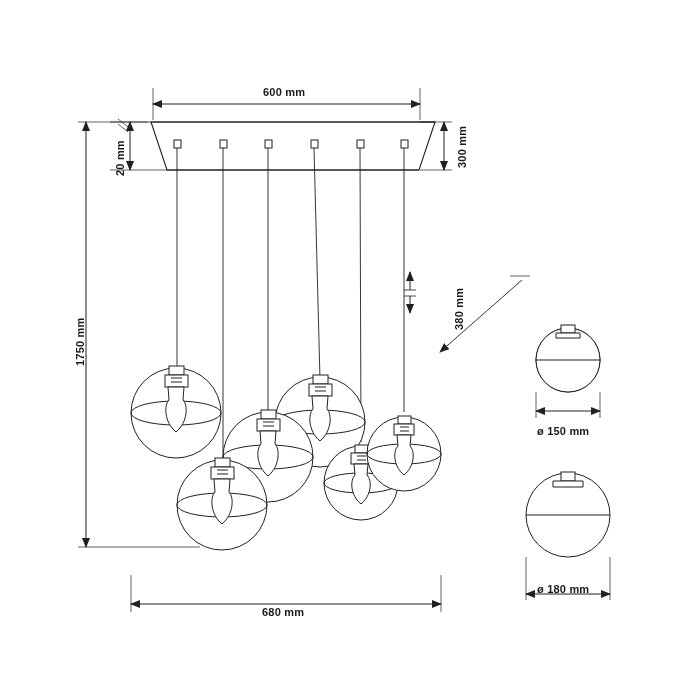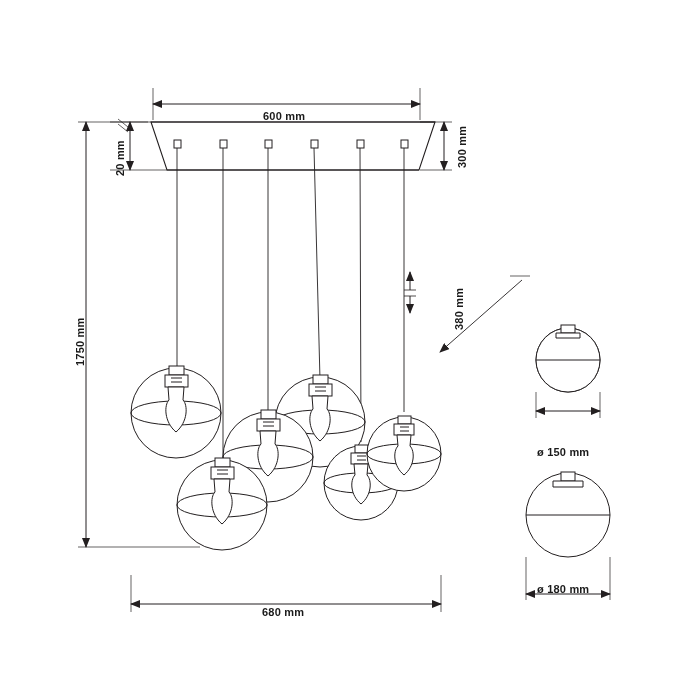--- a/index.html
+++ b/index.html
@@ -200,29 +200,29 @@
         <line x1="410" y1="290" x2="410" y2="296" stroke="#ffffff" stroke-width="3"></line>
         <line x1="404" y1="290" x2="416" y2="290" stroke-width="0.8"></line>
         <line x1="404" y1="296" x2="416" y2="296" stroke-width="0.8"></line>
         <line x1="440" y1="352" x2="522" y2="280" marker-start="url(#arrStart)" stroke-width="0.9"></line>
         <line x1="510" y1="276" x2="530" y2="276" stroke-width="0.7"></line>
       </g>
 
     </g>
   </svg>
 
-  <div class="dim-label" style="left:263px; top:86px;margin-top:24px;">600 mm</div>
+  <div class="dim-label" style="left:263px; top:86px;">600 mm</div>
 
   <div class="dim-label rot90" style="left:456px; top:168px;">300 mm</div>
 
   <div class="dim-label rot90" style="left:114px; top:176px;">20 mm</div>
 
   <div class="dim-label rot90" style="left:74px; top:366px;">1750 mm</div>
 
   <div class="dim-label" style="left:262px; top:606px;">680 mm</div>
 
   <div class="dim-label rot90" style="left:453px; top:330px;">380 mm</div>
 
-  <div class="dim-label" style="left:537px; top:425px;margin-top:21px;">ø 150 mm</div>
+  <div class="dim-label" style="left:537px; top:425px;">ø 150 mm</div>
 
   <div class="dim-label" style="left:537px; top:583px;">ø 180 mm</div>
 
 </div>
 
 </body></html>

